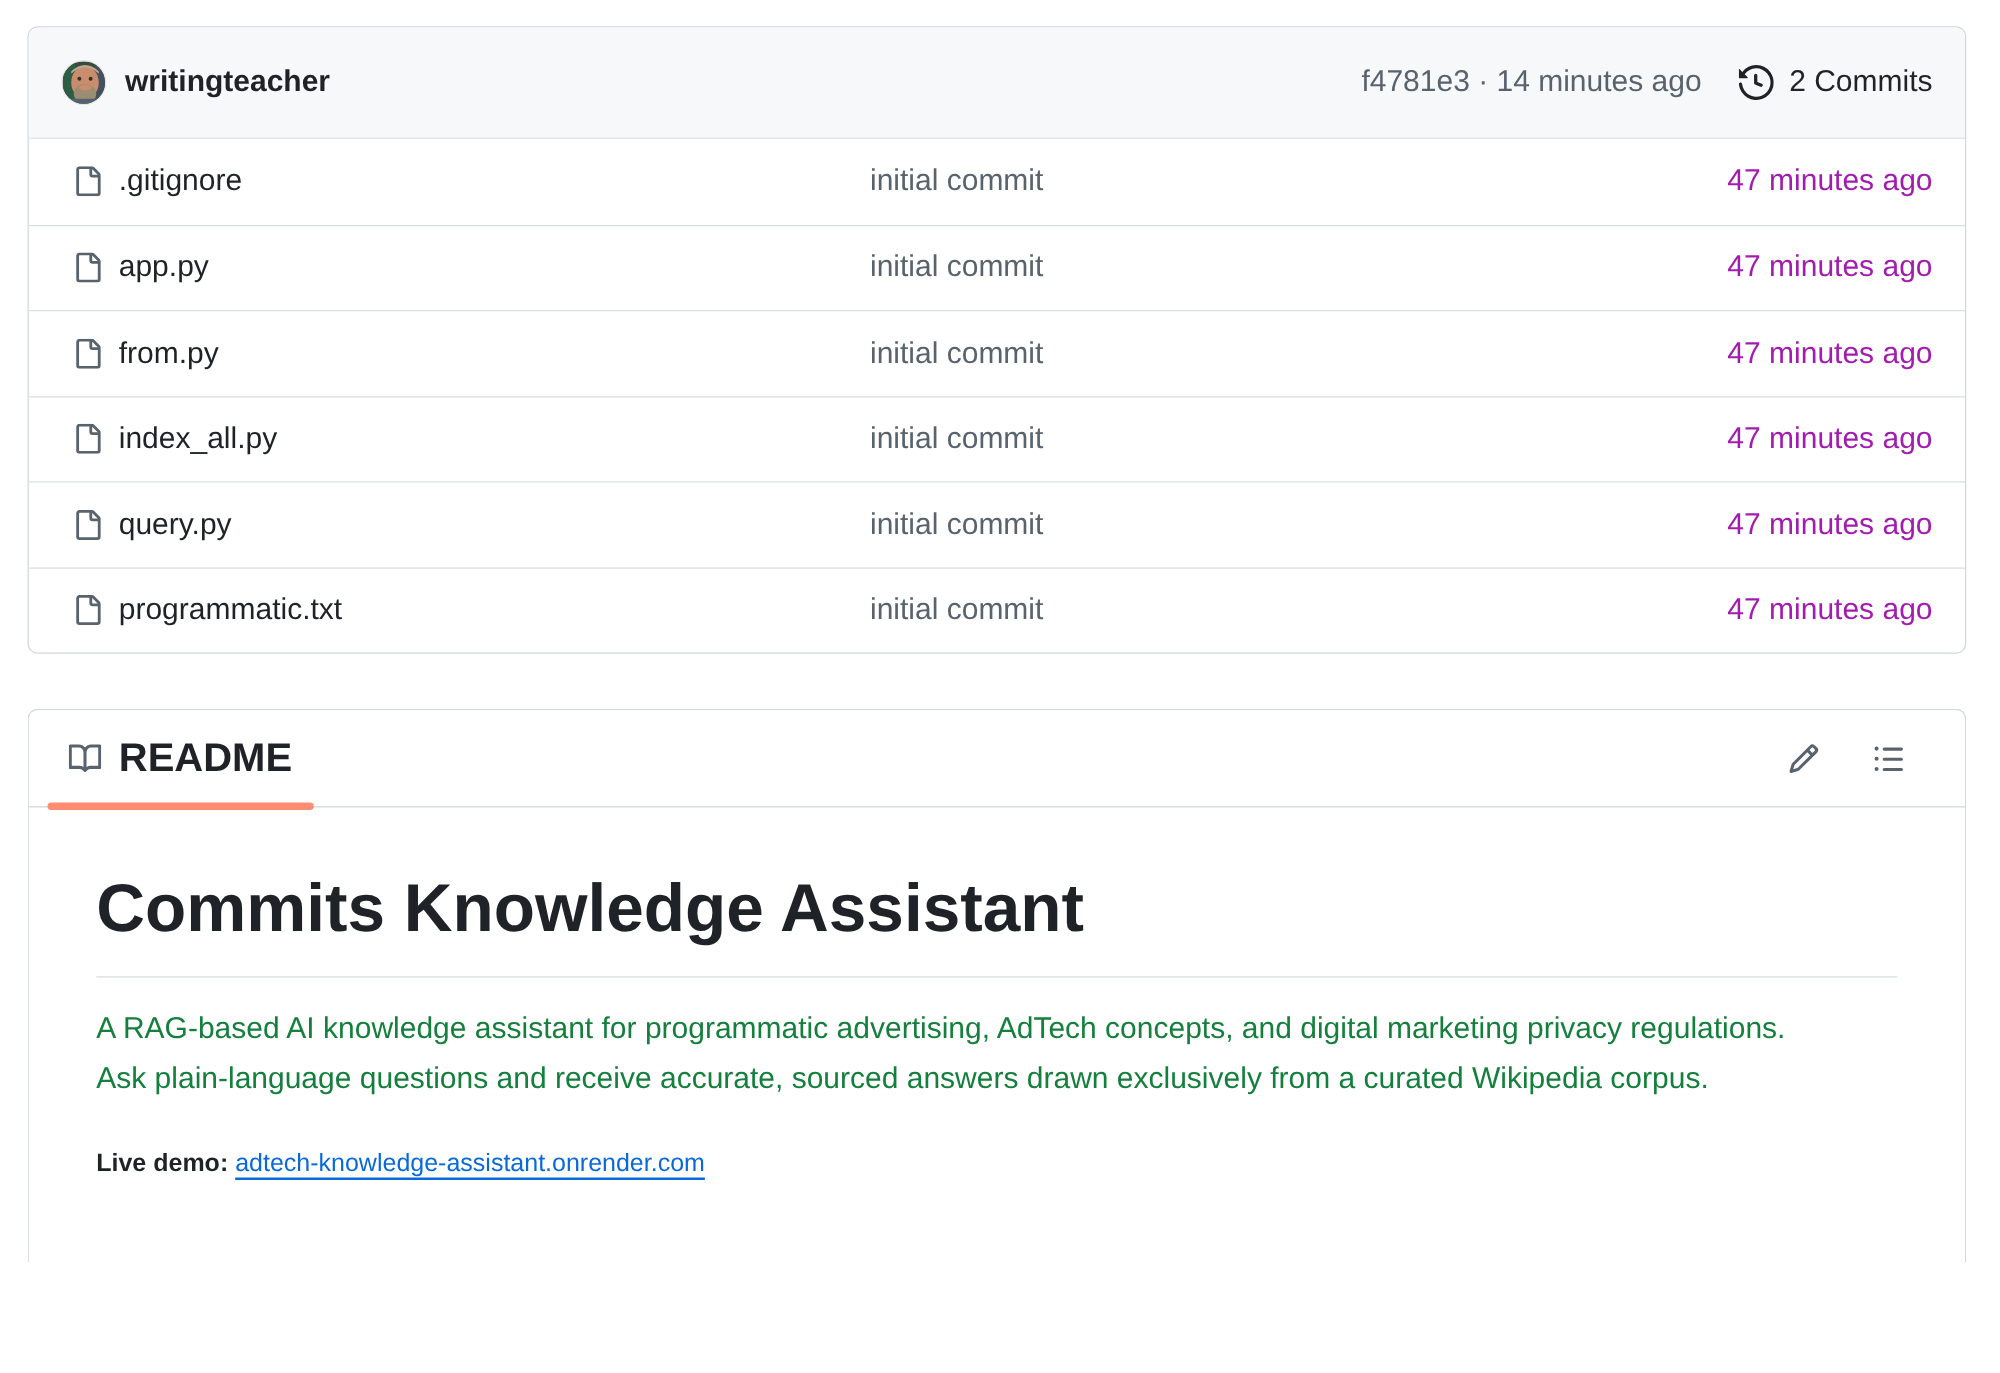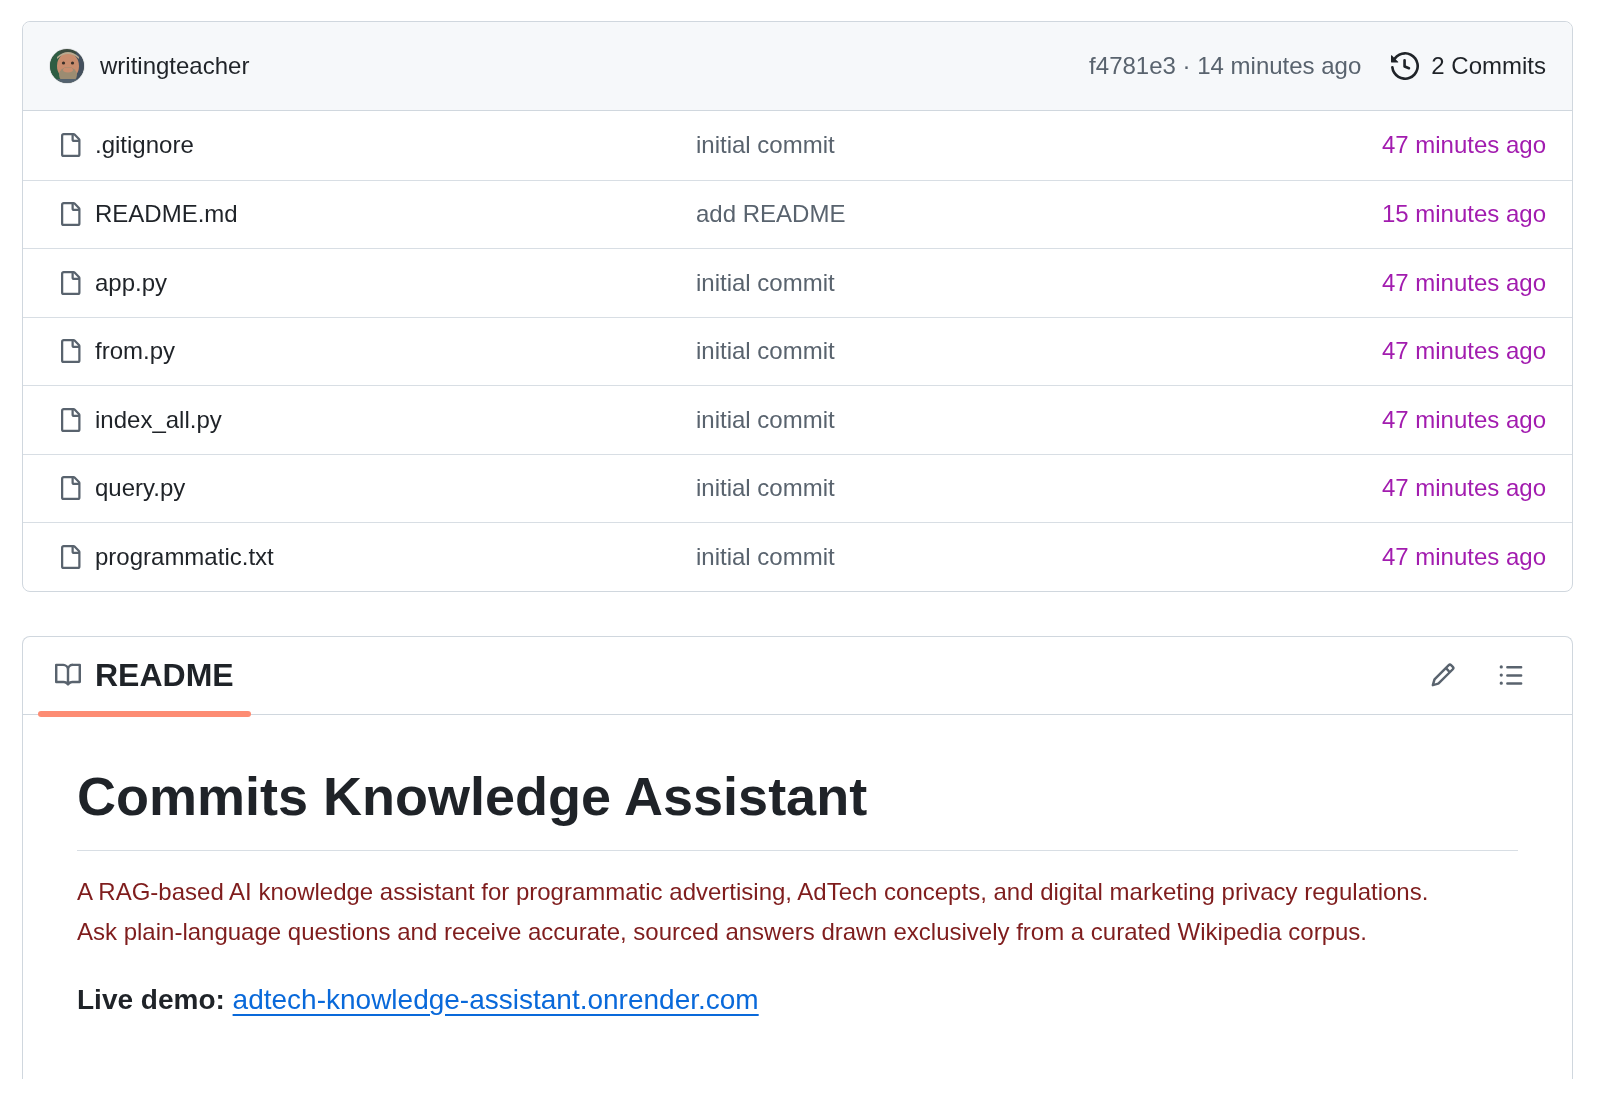--- a/index.html
+++ b/index.html
@@ -34,21 +34,21 @@
     font-size: 24px;
   }
   .avatar {
     width: 36px; height: 36px;
     border-radius: 50%;
     overflow: hidden;
     flex: 0 0 36px;
     margin-right: 15px;
     border: 1px solid rgba(0,0,0,0.08);
   }
-  .author-name { font-weight: 400; font-size: 24px; color: #1f2328; }
+  .author-name { font-weight: 700; font-size: 24px; color: #1f2328; }
   .header-right {
     margin-left: auto;
     display: flex;
     align-items: center;
   }
   .commit-meta { color: #59636e; font-size: 24px; }
   .commits-link {
     display: flex;
     align-items: center;
     gap: 12px;
@@ -134,26 +134,26 @@
     font-weight: 600;
     line-height: 68px;
     color: #1f2328;
     padding-bottom: 20px;
     border-bottom: 1px solid #d8dee4;
   }
   .readme-desc {
     margin: 21px 0 0 0;
     font-size: 24px;
     line-height: 40px;
-    color: #7f1d1d;
+    color: #15803d;
     max-width: 1390px;
   }
   .readme-demo {
     margin: 28px 0 0 0;
-    font-size: 28px;
+    font-size: 20px;
     line-height: 40px;
   }
   .demo-label { font-weight: 700; }
   .demo-link {
     color: #0969da;
     text-decoration: underline;
     text-underline-offset: 5px;
     cursor: pointer;
   }
 </style>
@@ -198,32 +198,20 @@
             <svg width="24" height="24" viewBox="0 0 16 16" fill="currentColor">
               <path d="M2 1.75C2 .784 2.784 0 3.75 0h6.586c.464 0 .909.184 1.237.513l2.914 2.914c.329.328.513.773.513 1.237v9.586A1.75 1.75 0 0 1 13.25 16h-9.5A1.75 1.75 0 0 1 2 14.25Zm1.75-.25a.25.25 0 0 0-.25.25v12.5c0 .138.112.25.25.25h9.5a.25.25 0 0 0 .25-.25V6h-2.75A1.75 1.75 0 0 1 9 4.25V1.5Zm6.75.062V4.25c0 .138.112.25.25.25h2.688l-.011-.013-2.914-2.914Z"></path>
             </svg>
           </span>
         <a class="file-link">.gitignore</a>
       </span>
       <a class="cell-message">initial commit</a>
       <span class="cell-time">47 minutes ago</span>
     </div>
 
-    <div class="file-row">
-      <span class="cell-name">
-        <span class="icon">
-            <svg width="24" height="24" viewBox="0 0 16 16" fill="currentColor">
-              <path d="M2 1.75C2 .784 2.784 0 3.75 0h6.586c.464 0 .909.184 1.237.513l2.914 2.914c.329.328.513.773.513 1.237v9.586A1.75 1.75 0 0 1 13.25 16h-9.5A1.75 1.75 0 0 1 2 14.25Zm1.75-.25a.25.25 0 0 0-.25.25v12.5c0 .138.112.25.25.25h9.5a.25.25 0 0 0 .25-.25V6h-2.75A1.75 1.75 0 0 1 9 4.25V1.5Zm6.75.062V4.25c0 .138.112.25.25.25h2.688l-.011-.013-2.914-2.914Z"></path>
-            </svg>
-          </span>
-        <a class="file-link">README.md</a>
-      </span>
-      <a class="cell-message">add README</a>
-      <span class="cell-time">15 minutes ago</span>
-    </div>
 
     <div class="file-row">
       <span class="cell-name">
         <span class="icon">
             <svg width="24" height="24" viewBox="0 0 16 16" fill="currentColor">
               <path d="M2 1.75C2 .784 2.784 0 3.75 0h6.586c.464 0 .909.184 1.237.513l2.914 2.914c.329.328.513.773.513 1.237v9.586A1.75 1.75 0 0 1 13.25 16h-9.5A1.75 1.75 0 0 1 2 14.25Zm1.75-.25a.25.25 0 0 0-.25.25v12.5c0 .138.112.25.25.25h9.5a.25.25 0 0 0 .25-.25V6h-2.75A1.75 1.75 0 0 1 9 4.25V1.5Zm6.75.062V4.25c0 .138.112.25.25.25h2.688l-.011-.013-2.914-2.914Z"></path>
             </svg>
           </span>
         <a class="file-link">app.py</a>
       </span>

